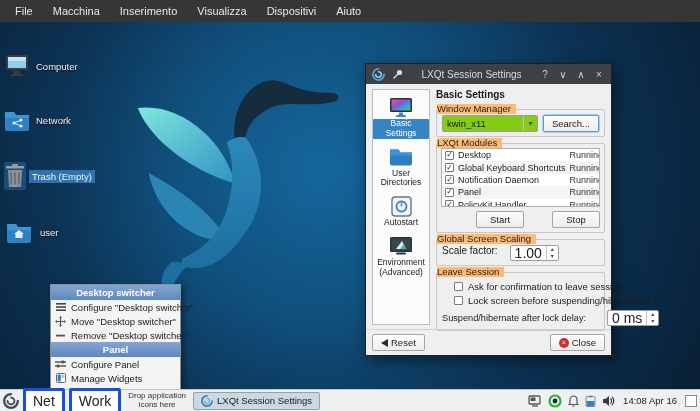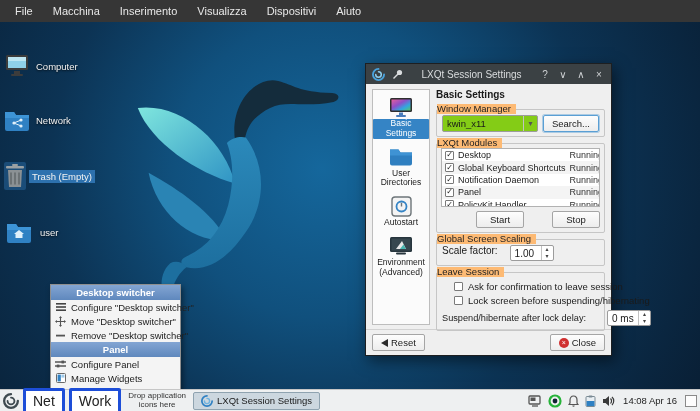--- a/index.html
+++ b/index.html
@@ -62,21 +62,21 @@
   .mod-row:nth-child(even) { background:#f4f4f4; }
   .mod-row .mname { flex:1; white-space:nowrap; overflow:hidden; }
   .mod-row .mstatus { color:#333; }
   .cb { width:9px; height:9px; background:#fff; border:1px solid #7a7a7a; border-radius:1px; display:flex; align-items:center; justify-content:center; font-size:8px; line-height:1; color:#222; flex:0 0 9px; }
   .startstop { display:flex; justify-content:flex-end; gap:6px; margin-top:4px; }
   .startstop .btn { min-width:48px;margin-left:22px; }
 
   
   .scale-row { display:flex; align-items:flex-start; gap:12px; }
   .spin { height:16px; background:#fff; border:1px solid #9c9c9c; border-radius:2px; display:flex; align-items:stretch; }
-  .spin .sv { padding:0 4px; font-size:10px; display:flex; align-items:center; min-width:30px; }
+  .spin .sv { padding:0 4px; font-size:14px; display:flex; align-items:center; min-width:30px; }
   .spin .sarrows { border-left:1px solid #c2c2c2; width:12px; display:flex; flex-direction:column; }
   .spin .sarrows span { flex:1; font-size:6px; line-height:7px; text-align:center; color:#444; }
 
   
   .ls-row { display:flex; align-items:center; gap:5px; margin:3px 12px; font-size:9.5px; white-space:nowrap; }
   .ls-delay { display:flex; align-items:center; gap:21px; margin-top:4px; font-size:9.2px; white-space:nowrap; }
 
   .win-footer { flex:0 0 26px; border-top:1px solid #d2d2d2; display:flex; align-items:center; justify-content:space-between; padding:0 6px; }
   .reset-arrow { width:0; height:0; border-top:4px solid transparent; border-bottom:4px solid transparent; border-right:7px solid #2b2b2b; display:inline-block; }
   .close-dot { width:10px; height:10px; border-radius:50%; background:#d02f2f; color:#fff; font-size:7px; line-height:10px; text-align:center; display:inline-block; }

